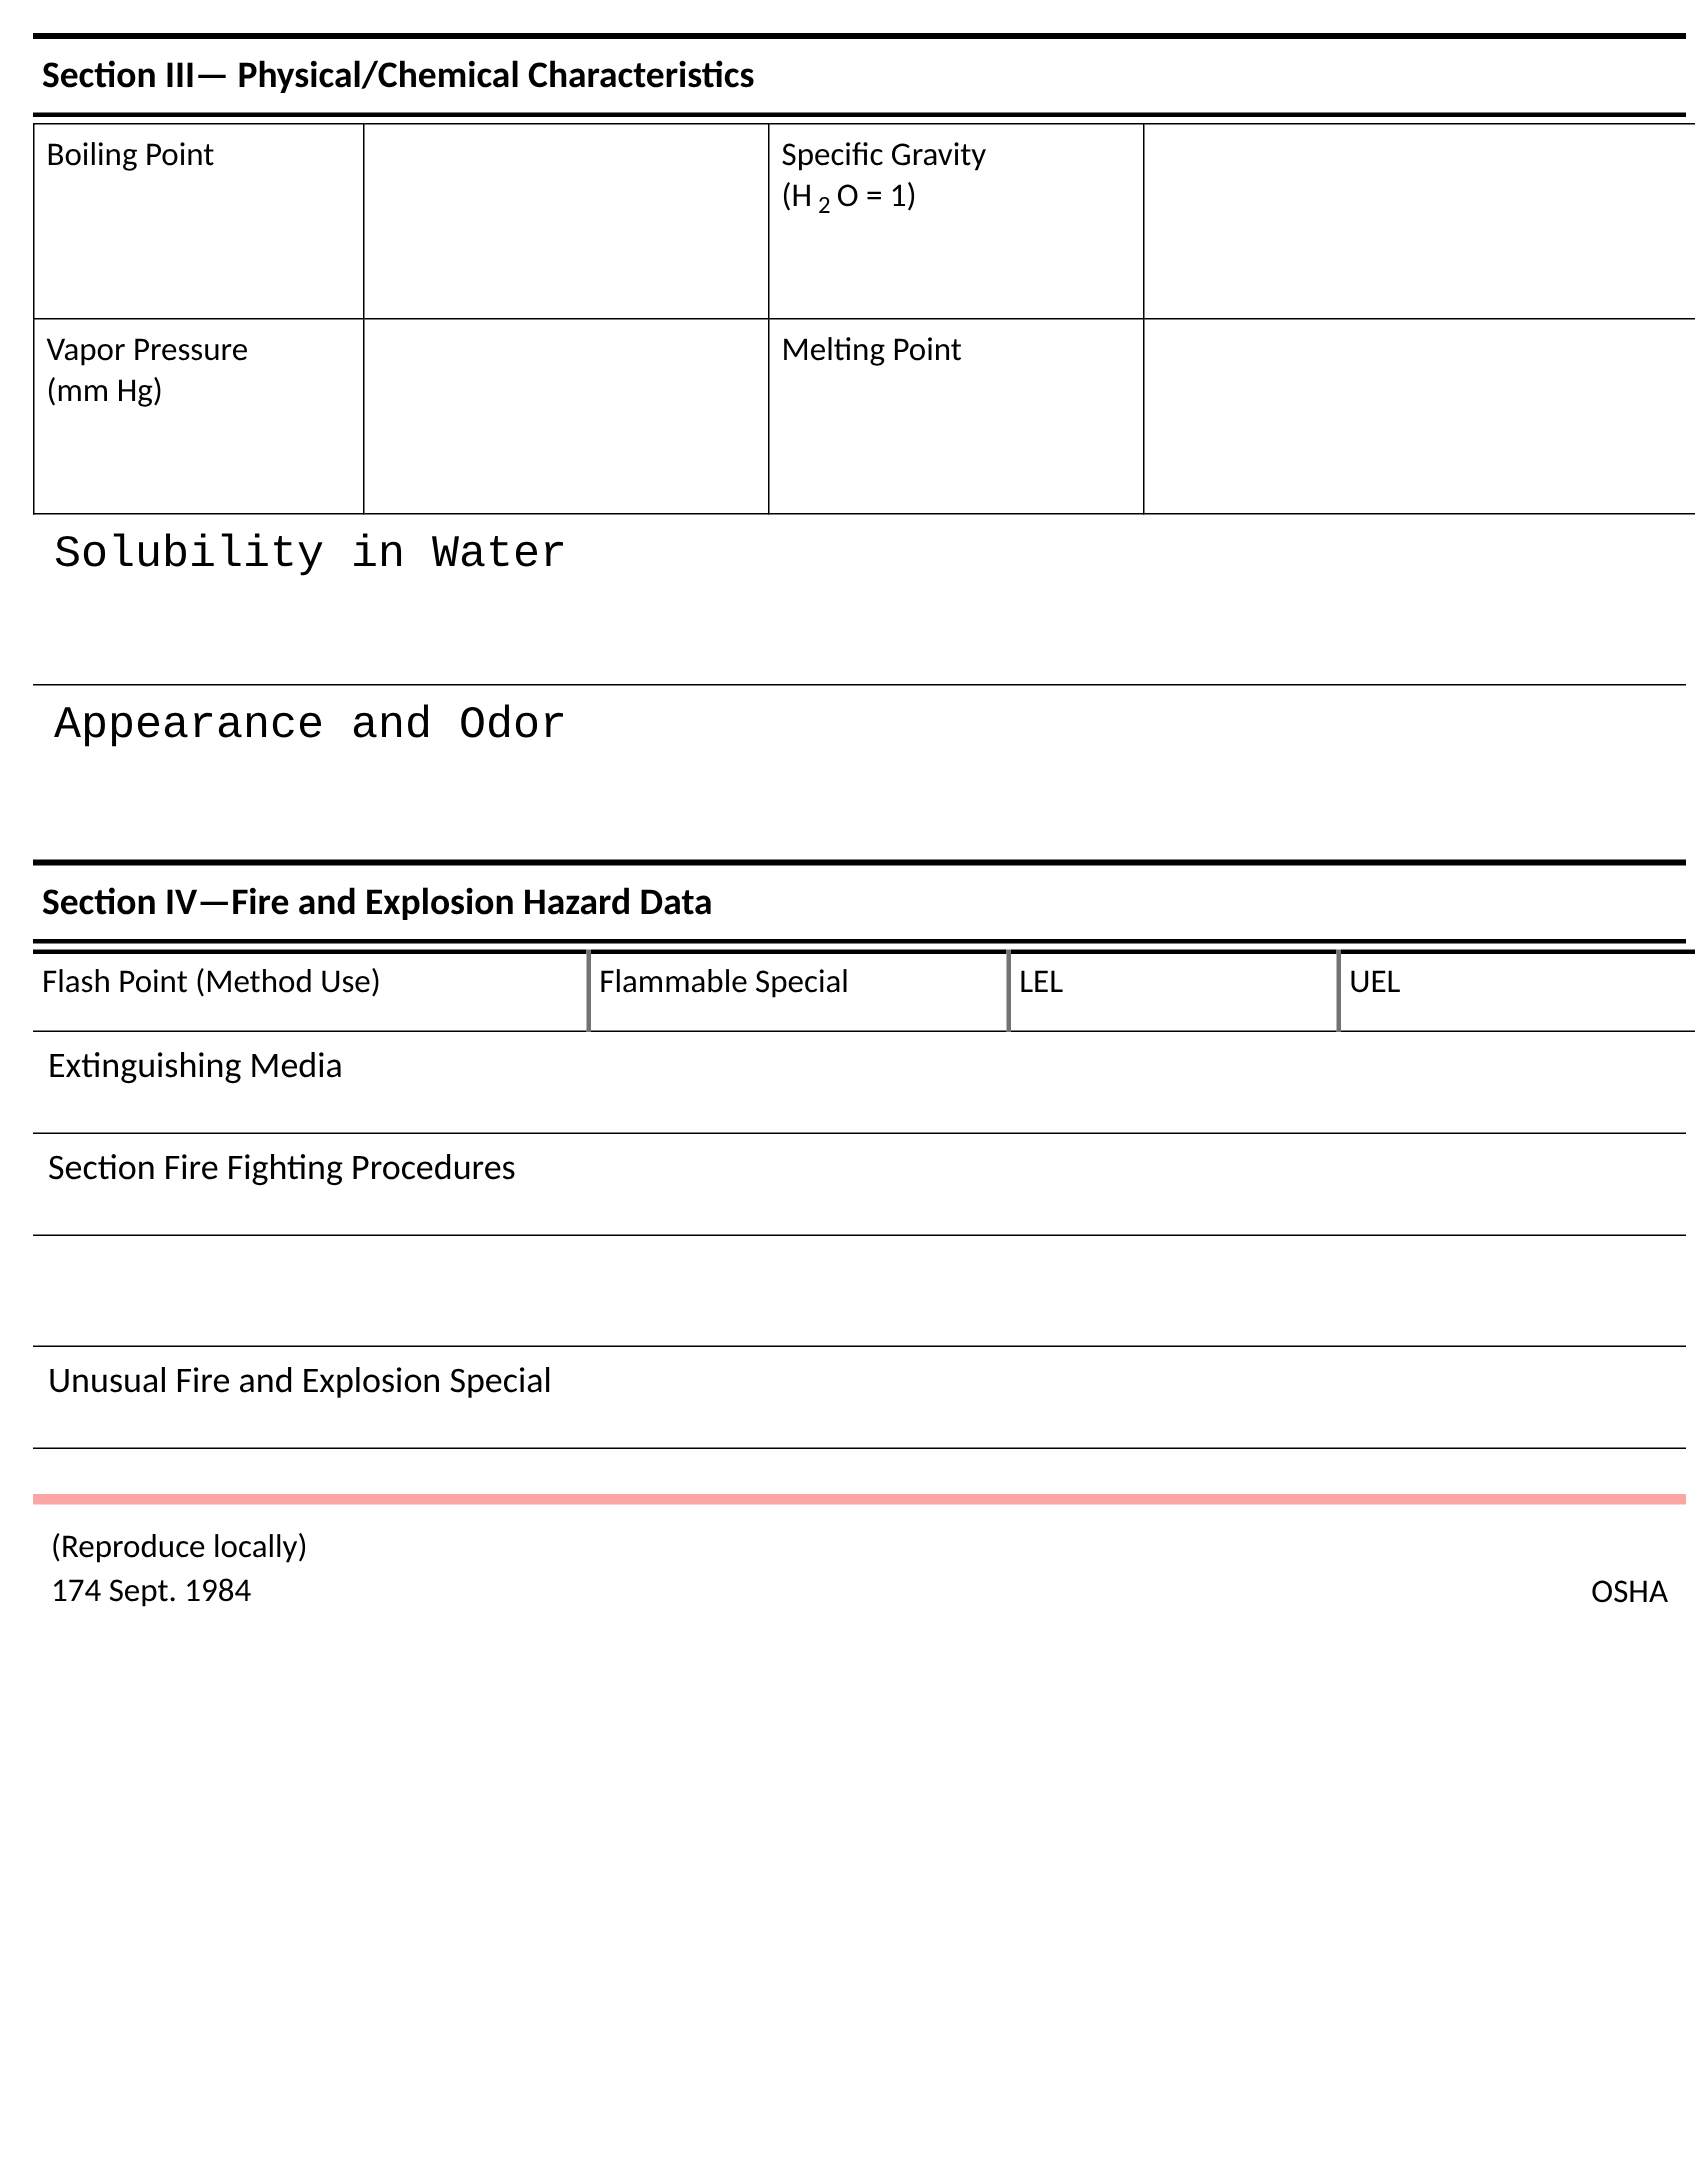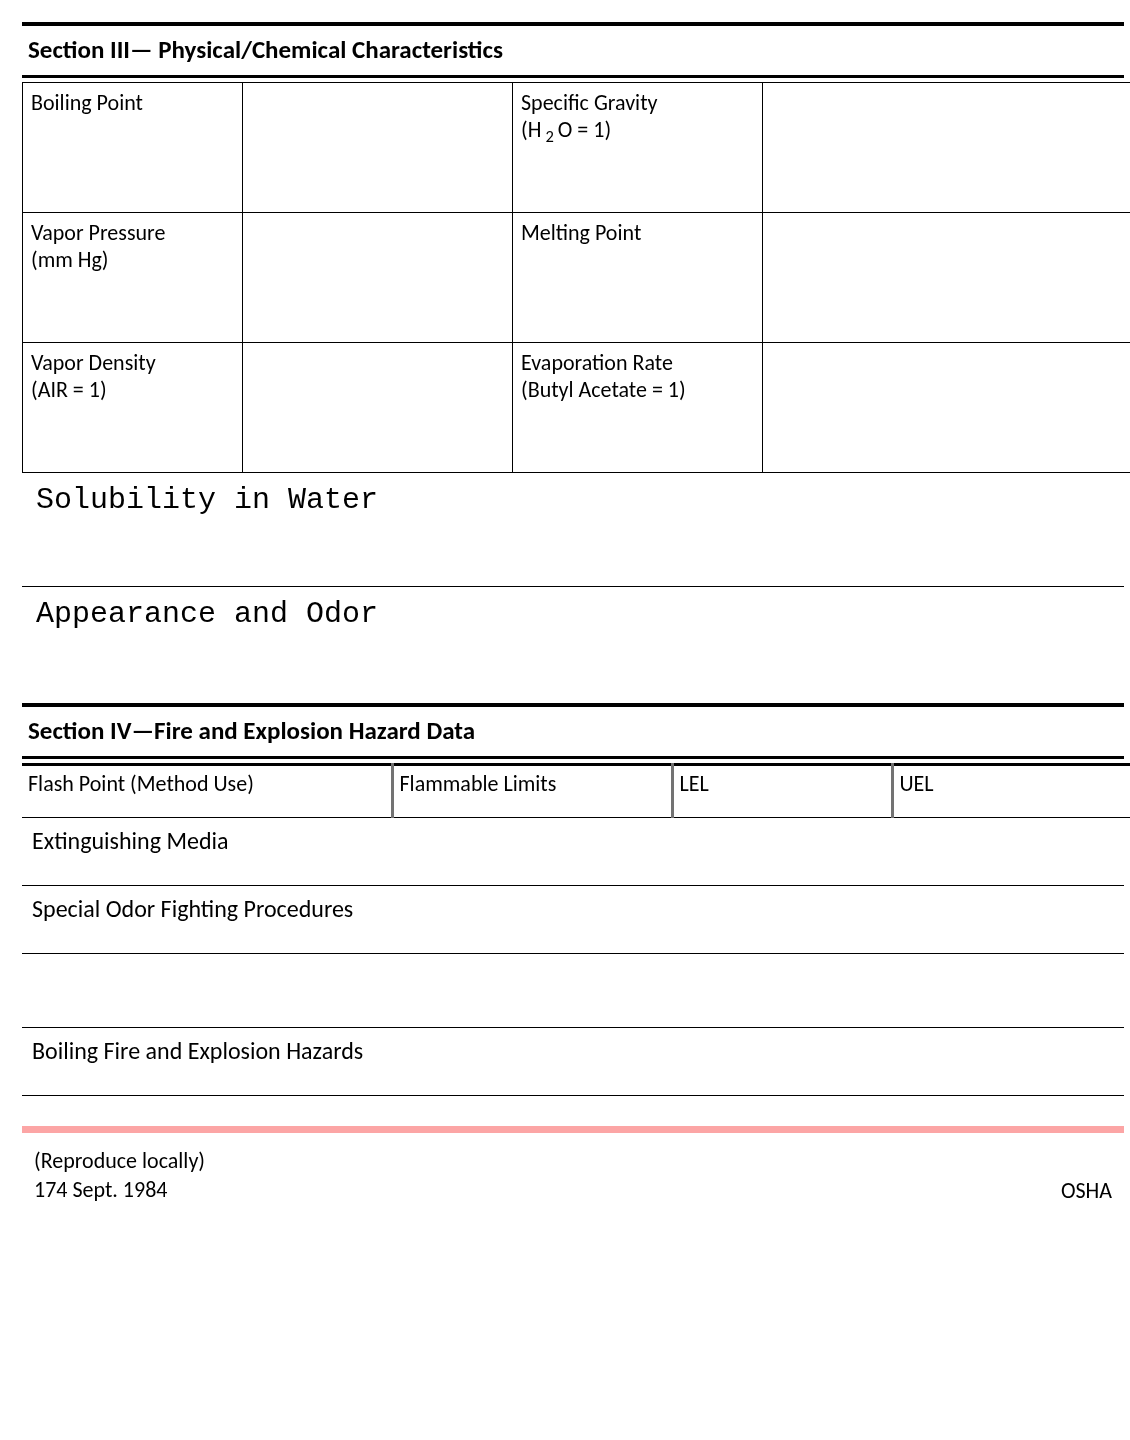--- a/index.html
+++ b/index.html
@@ -108,62 +108,56 @@
     <td class="value-narrow"></td>
     <td class="label2">Specific Gravity<br>(H<sub>2</sub>O = 1)</td>
     <td></td>
   </tr>
   <tr>
     <td class="label">Vapor Pressure<br>(mm Hg)</td>
     <td class="value-narrow"></td>
     <td class="label2">Melting Point</td>
     <td></td>
   </tr>
-  <tr>
-    <td class="label">Vapor Density<br>(AIR = 1)</td>
-    <td class="value-narrow"></td>
-    <td class="label2">Evaporation Rate<br>(Butyl Acetate = 1)</td>
-    <td></td>
-  </tr>
 </tbody>
   </table>
 
 <div class="full-row">
   <span>Solubility in Water</span>
 </div>
 
 <div class="full-row" style="border-bottom:none; min-height:90px;">
   <span>Appearance and Odor</span>
 </div>
 
 <div class="gap"></div>
 
 <div class="section-header">Section IV—Fire and Explosion Hazard Data</div>
 
 <table class="s4-table">
   <tbody>
       <tr>
     <td style="width:370px;">Flash Point (Method Use)</td>
-    <td style="width:280px;">Flammable Limits</td>
+    <td style="width:280px;">Flammable Special</td>
     <td style="width:220px;">LEL</td>
     <td>UEL</td>
   </tr>
 </tbody>
   </table>
 
 <div class="s4-row">
   <span>Extinguishing Media</span>
 </div>
 
 <div class="s4-row">
-  <span>Special Odor Fighting Procedures</span>
+  <span>Section Fire Fighting Procedures</span>
 </div>
 
 <div class="s4-row-empty"></div>
 
 <div class="s4-row">
-  <span>Boiling Fire and Explosion Hazards</span>
+  <span>Unusual Fire and Explosion Special</span>
 </div>
 
 <div class="footer">
   <div class="footer-left">(Reproduce locally)<br>174 Sept. 1984</div>
   <div>OSHA</div>
 </div>
 
 </body></html>

